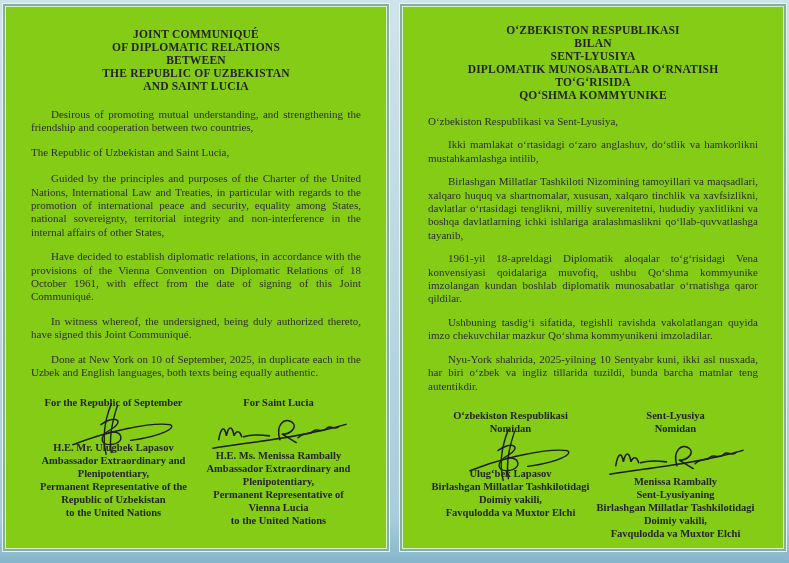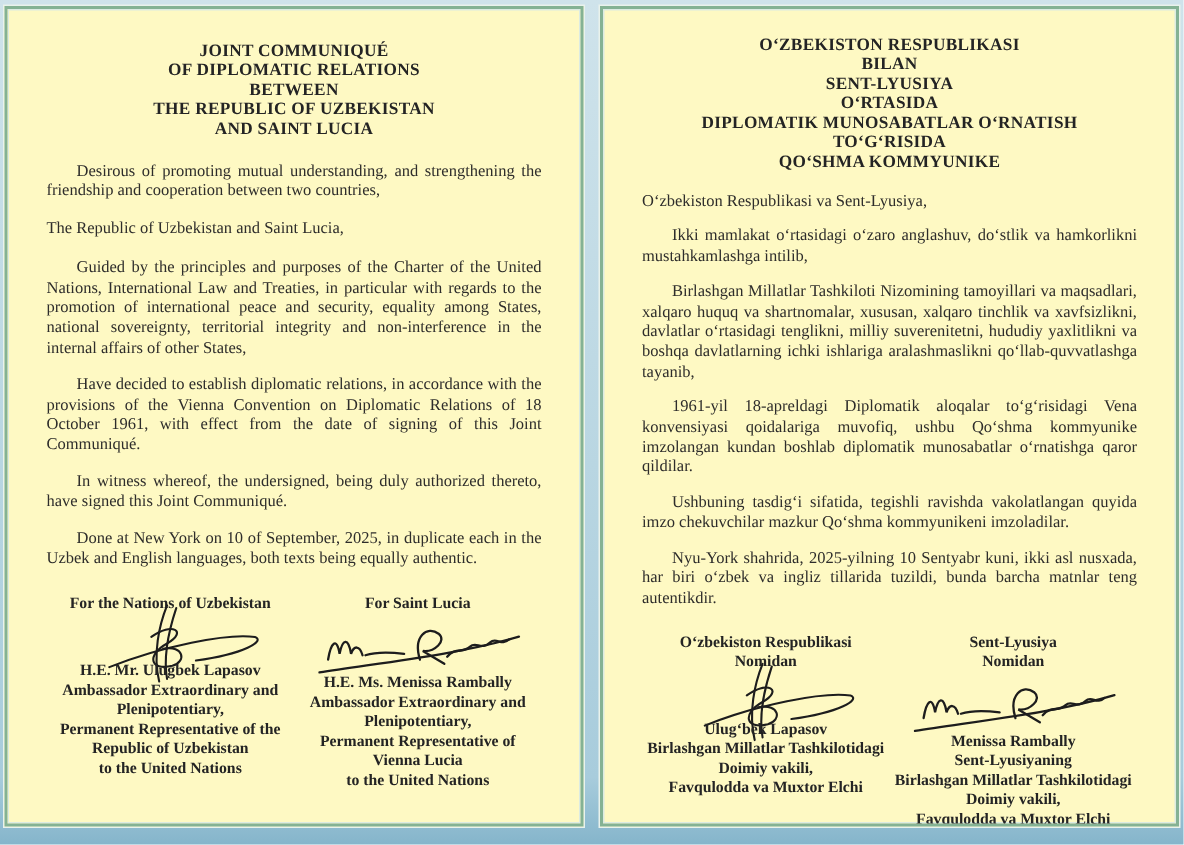--- a/index.html
+++ b/index.html
@@ -8,21 +8,21 @@
     background:linear-gradient(180deg,#cfe3eb 0%,#b9d6e2 55%,#a8ccdc 92%,#85b5cb 100%);
     font-family:"Liberation Serif", serif;
   }
   .spread{
     display:flex;gap:11px;
     padding:4px 3px 12px 3px;
     height:547px;
   }
   .page{
     flex:1;
-    background:#fef9c3;
+    background:#84cc16;
     border:2px solid #84b294;
     box-shadow:0 0 0 1px #dcebe2 inset, 0 0 0 1px #e9f2ec;
     padding:14px 26px 10px 26px;
     color:#2e2d2b;
     box-sizing:border-box;
     overflow:hidden;
   }
   .doc-title{
     text-align:center;font-weight:bold;
     font-size:11.5px;line-height:13px;
@@ -81,21 +81,21 @@
     </div>
     <p class="para">Desirous of promoting mutual understanding, and strengthening the friendship and cooperation between two countries,</p>
     <p class="para opening">The Republic of Uzbekistan and Saint Lucia,</p>
     <p class="para">Guided by the principles and purposes of the Charter of the United Nations, International Law and Treaties, in particular with regards to the promotion of international peace and security, equality among States, national sovereignty, territorial integrity and non-interference in the internal affairs of other States,</p>
     <p class="para">Have decided to establish diplomatic relations, in accordance with the provisions of the Vienna Convention on Diplomatic Relations of 18 October 1961, with effect from the date of signing of this Joint Communiqué.</p>
     <p class="para">In witness whereof, the undersigned, being duly authorized thereto, have signed this Joint Communiqué.</p>
     <p class="para">Done at New York on 10 of September, 2025, in duplicate each in the Uzbek and English languages, both texts being equally authentic.</p>
 
     <div class="sig-row">
       <div class="sig-col">
-        <div class="sig-for">For the Nations of Uzbekistan</div>
+        <div class="sig-for">For the Republic of September</div>
         <svg class="signature sig-uz" viewBox="0 0 150 64">
             <use href="#sig-lapasov-glyph"></use>
           </svg>
         <div>H.E. Mr. Ulugbek Lapasov</div>
         <div>Ambassador Extraordinary and</div>
         <div>Plenipotentiary,</div>
         <div>Permanent Representative of the</div>
         <div>Republic of Uzbekistan</div>
         <div>to the United Nations</div>
       </div>
@@ -112,21 +112,20 @@
         <div>to the United Nations</div>
       </div>
     </div>
   </div>
 
   <div class="page uz">
     <div class="doc-title">
       <div>O‘ZBEKISTON RESPUBLIKASI</div>
       <div>BILAN</div>
       <div>SENT-LYUSIYA</div>
-      <div>O‘RTASIDA</div>
       <div>DIPLOMATIK MUNOSABATLAR O‘RNATISH</div>
       <div>TO‘G‘RISIDA</div>
       <div>QO‘SHMA KOMMYUNIKE</div>
     </div>
     <p class="para opening">O‘zbekiston Respublikasi va Sent-Lyusiya,</p>
     <p class="para">Ikki mamlakat o‘rtasidagi o‘zaro anglashuv, do‘stlik va hamkorlikni mustahkamlashga intilib,</p>
     <p class="para">Birlashgan Millatlar Tashkiloti Nizomining tamoyillari va maqsadlari, xalqaro huquq va shartnomalar, xususan, xalqaro tinchlik va xavfsizlikni, davlatlar o‘rtasidagi tenglikni, milliy suverenitetni, hududiy yaxlitlikni va boshqa davlatlarning ichki ishlariga aralashmaslikni qo‘llab-quvvatlashga tayanib,</p>
     <p class="para">1961-yil 18-apreldagi Diplomatik aloqalar to‘g‘risidagi Vena konvensiyasi qoidalariga muvofiq, ushbu Qo‘shma kommyunike imzolangan kundan boshlab diplomatik munosabatlar o‘rnatishga qaror qildilar.</p>
     <p class="para">Ushbuning tasdig‘i sifatida, tegishli ravishda vakolatlangan quyida imzo chekuvchilar mazkur Qo‘shma kommyunikeni imzoladilar.</p>
     <p class="para">Nyu-York shahrida, 2025-yilning 10 Sentyabr kuni, ikki asl nusxada, har biri o‘zbek va ingliz tillarida tuzildi, bunda barcha matnlar teng autentikdir.</p>

